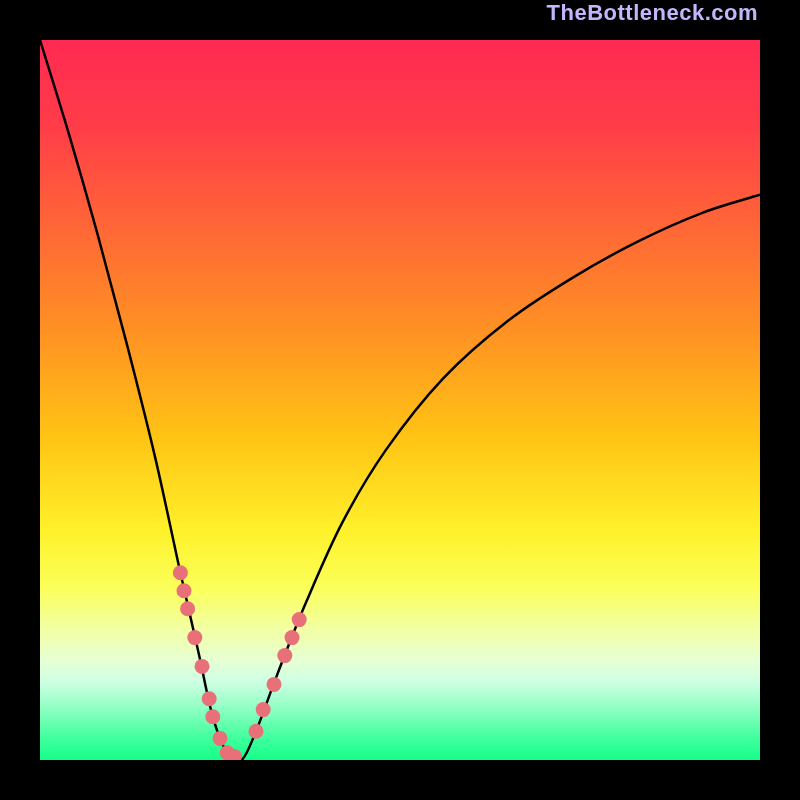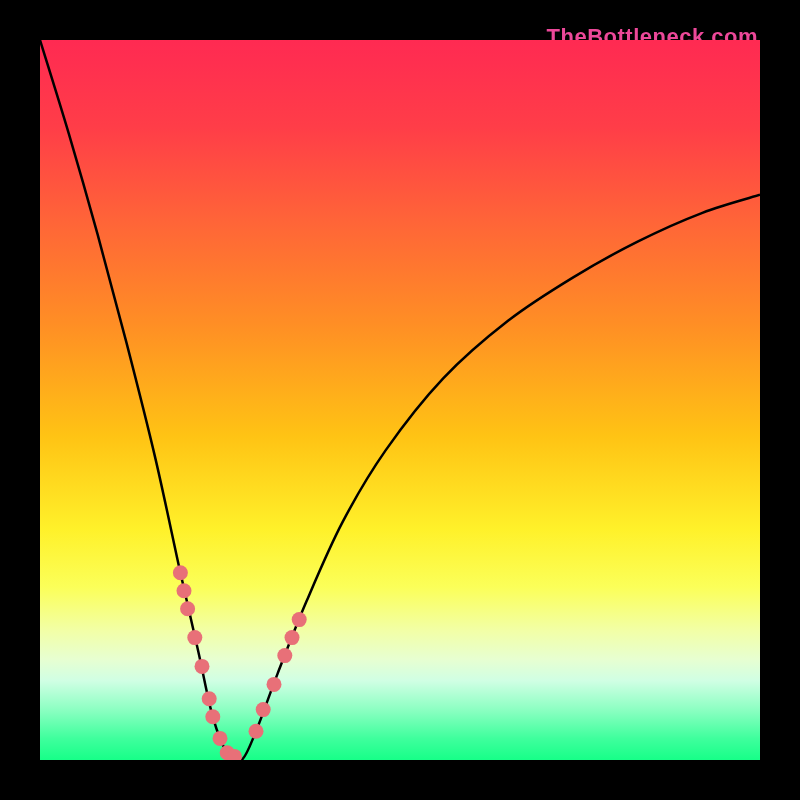--- a/index.html
+++ b/index.html
@@ -23,25 +23,25 @@
   top: 40px;
   width: 720px;
   height: 720px;
 }
 .gradient {
   position: absolute;
   left: 0; top: 0; right: 0; bottom: 0;
 }
 .watermark {
   position: absolute;
-  top: 24px;
+  top: 0;
   right: 42px;
   font-size: 22px;
   font-weight: bold;
-  color: #ec4899;
+  color: #c4b5fd;
   letter-spacing: 0.5px;
   user-select: none;
 }
 svg.curve {
   position: absolute;
   left: 0; top: 0;
 }
 </style>
 </head>
 <body>

